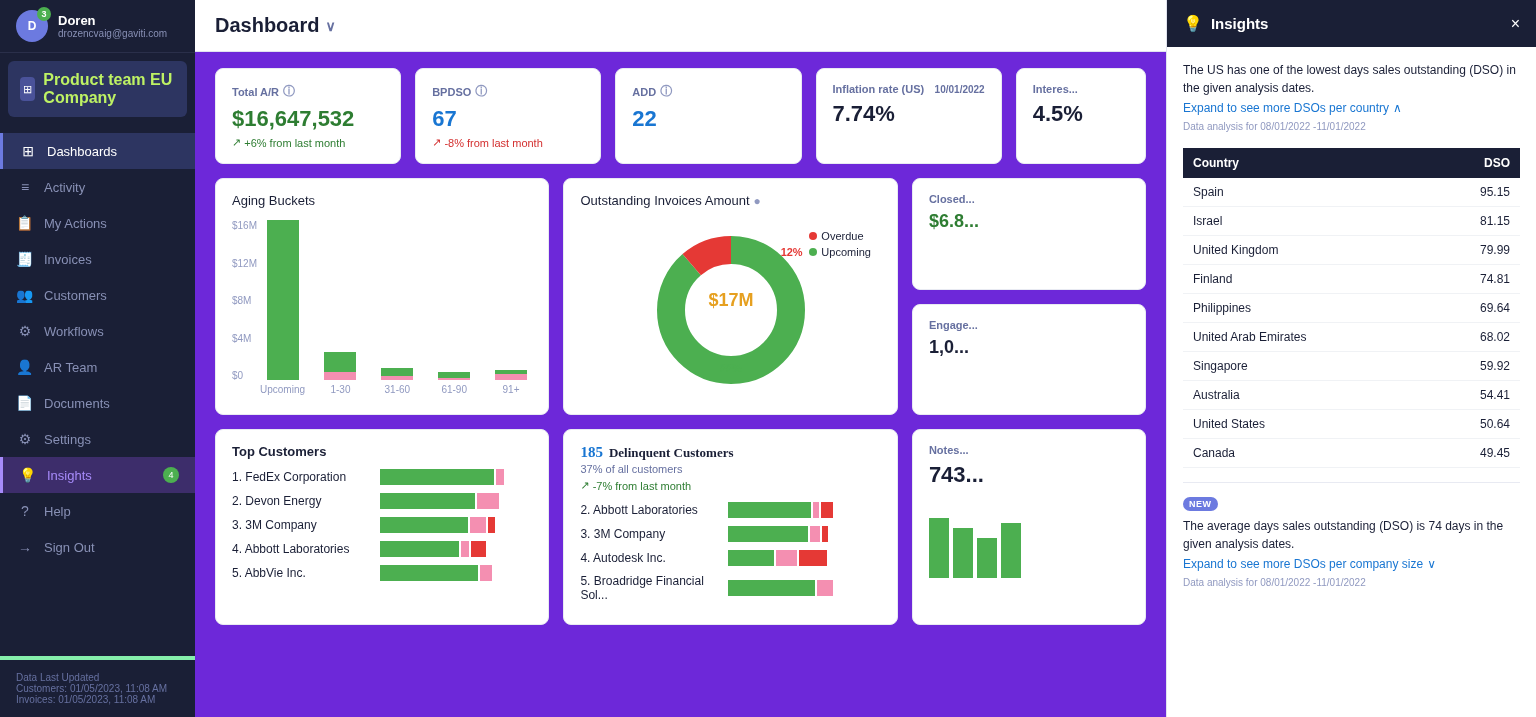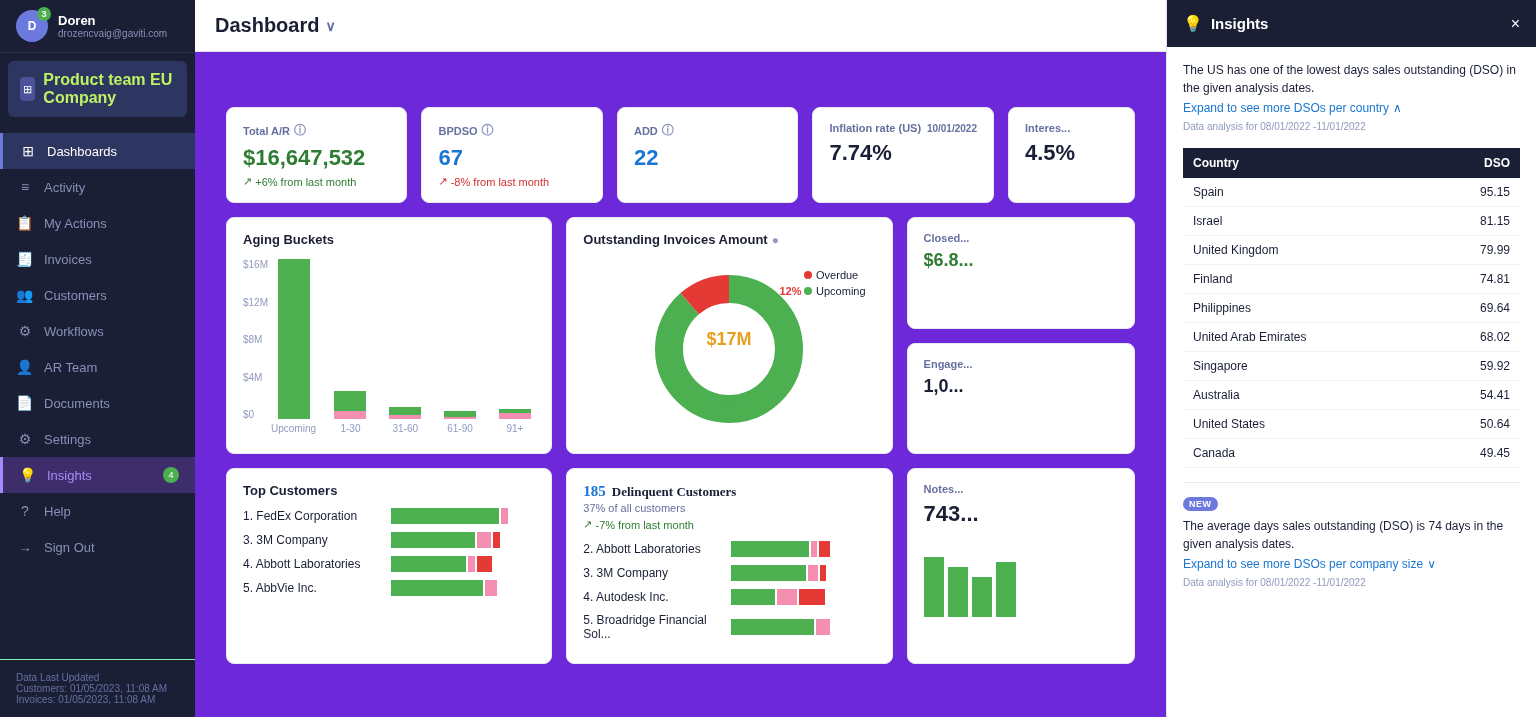--- a/index.html
+++ b/index.html
@@ -31,52 +31,52 @@
     .team-icon { background: #4a5299; border-radius: 4px; width: 24px; height: 24px; display: flex; align-items: center; justify-content: center; font-size: 11px; color: #fff; }
     .team-label { color: #bef264; font-size: 16px; font-weight: 600; }
     .sidebar-nav { flex: 1; padding: 8px 0; overflow-y: auto; }
     .nav-item {
       display: flex; align-items: center; gap: 10px; padding: 10px 16px; cursor: pointer; color: #8890b5; font-size: 13px; transition: background 0.15s;
     }
     .nav-item.active { background: #2d3561; color: #fff; border-left: 3px solid #6c7ae0; }
     .nav-item.insights-active { background: #3d2d6b; color: #a78bfa; border-left: 3px solid #a78bfa; }
     .nav-icon { font-size: 14px; width: 18px; text-align: center; }
     .nav-badge { background: #4caf50; color: #fff; border-radius: 50%; width: 16px; height: 16px; font-size: 9px; display: flex; align-items: center; justify-content: center; margin-left: auto; }
-    .sidebar-footer { padding: 12px 16px; border-top: 1px solid #86efac; }
+    .sidebar-footer { padding: 12px 16px; border-top: 4px solid #86efac; }
     .footer-text { font-size: 10px; color: #6670a0; }
 
     
     #main {
       flex: 1; display: flex; flex-direction: column; overflow: hidden; background: #6d28d9;
     }
     .main-header {
       background: #fff; padding: 14px 20px; display: flex; align-items: center; justify-content: space-between; border-bottom: 1px solid #e0e3ef;
     }
     .dashboard-title { font-size: 20px; font-weight: 700; color: #1a1f36; display: flex; align-items: center; gap: 6px; }
     .chevron-down { font-size: 14px; color: #6670a0; }
 
-    .dashboard-body { flex: 1; overflow-y: auto; padding: 16px 31px; display: flex; flex-direction: column; gap: 14px; margin-top: 39px; }
+    .dashboard-body { flex: 1; overflow-y: auto; padding: 16px 20px; display: flex; flex-direction: column; gap: 14px; }
 
     
     .kpi-row { display: grid; grid-template-columns: 1fr 1fr 1fr 1fr 0.7fr; gap: 14px; }
     .kpi-card { background: #fff; border-radius: 8px; padding: 14px 16px; border: 1px solid #e8eaf2; overflow: hidden; }
     .kpi-label { font-size: 11px; color: #6670a0; font-weight: 600; display: flex; align-items: center; gap: 4px; }
     .kpi-date { font-size: 10px; color: #6670a0; margin-left: auto; }
     .kpi-value { font-size: 22px; font-weight: 700; color: #1a1f36; margin: 6px 0 4px; }
     .kpi-value.green { color: #2e7d32; }
     .kpi-value.blue { color: #1976d2; }
     .kpi-change { font-size: 11px; display: flex; align-items: center; gap: 3px; }
     .kpi-change.up { color: #2e7d32; }
     .kpi-change.down { color: #d32f2f; }
     .info-dot { color: #9099c0; font-size: 12px; }
 
     
     .charts-row { display: grid; grid-template-columns: 1fr 1fr 0.7fr; gap: 14px; }
     .chart-card { background: #fff; border-radius: 8px; padding: 14px 16px; border: 1px solid #e8eaf2; }
-    .chart-title { font-size: 13px; font-weight: 700; color: #1a1f36; margin-bottom: 12px; display: flex; align-items: center; gap: 4px; }
+    .chart-title { font-size: 13px; font-weight: 400; color: #1a1f36; margin-bottom: 12px; display: flex; align-items: center; gap: 4px; }
 
     
     .bar-chart { display: flex; flex-direction: column; height: 180px; }
     .bar-chart-area { flex: 1; display: flex; align-items: flex-end; gap: 18px; padding-bottom: 6px; position: relative; }
     .bar-chart-yaxis { position: absolute; left: 0; top: 0; bottom: 20px; display: flex; flex-direction: column; justify-content: space-between; font-size: 10px; color: #9099c0; }
     .bars-container { flex: 1; display: flex; align-items: flex-end; gap: 14px; margin-left: 28px; height: 100%; }
     .bar-group { display: flex; flex-direction: column; align-items: center; flex: 1; height: 100%; justify-content: flex-end; }
     .bar-stack { width: 100%; display: flex; flex-direction: column; align-items: center; }
     .bar-green { background: #4caf50; width: 32px; }
     .bar-pink { background: #f48fb1; width: 32px; }
@@ -364,20 +364,27 @@
       <div class="list-card">
         <div class="list-card-title">Top Customers</div>
         <div class="list-item-row">
           <span class="list-item-name">1. FedEx Corporation</span>
           <div class="bar-mini-container">
             <div class="bar-mini-green" style="width:75%;"></div>
             <div class="bar-mini-pink" style="width:5%;"></div>
           </div>
         </div>
         <div class="list-item-row">
+          <span class="list-item-name">2. Devon Energy</span>
+          <div class="bar-mini-container">
+            <div class="bar-mini-green" style="width:62%;"></div>
+            <div class="bar-mini-pink" style="width:15%;"></div>
+          </div>
+        </div>
+        <div class="list-item-row">
           <span class="list-item-name">3. 3M Company</span>
           <div class="bar-mini-container">
             <div class="bar-mini-green" style="width:58%;"></div>
             <div class="bar-mini-pink" style="width:10%;"></div>
             <div class="bar-mini-red" style="width:5%;"></div>
           </div>
         </div>
         <div class="list-item-row">
           <span class="list-item-name">4. Abbott Laboratories</span>
           <div class="bar-mini-container">

